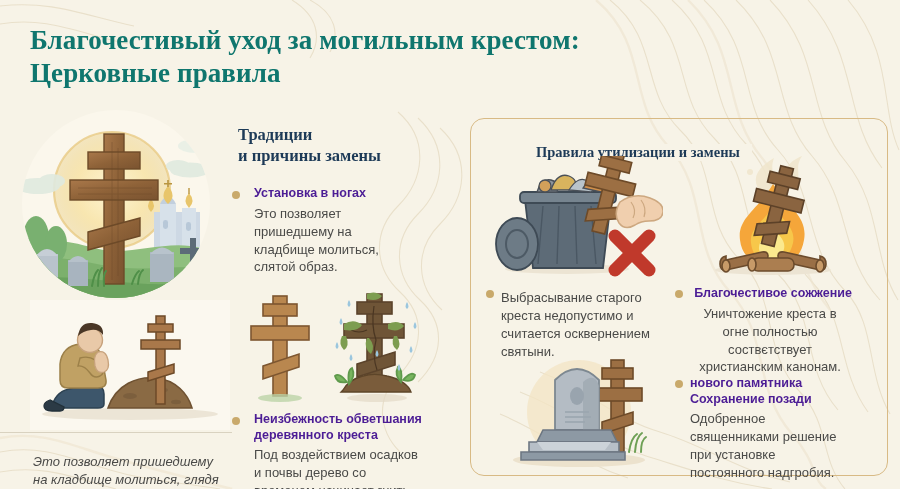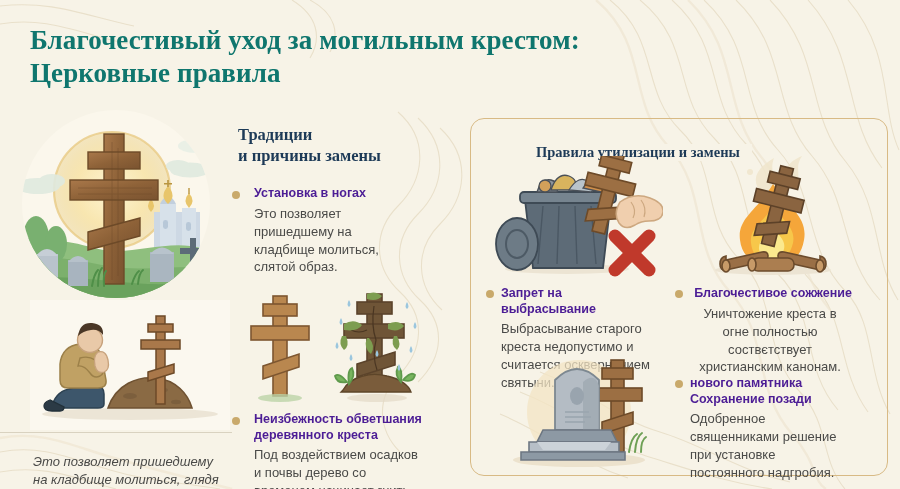--- a/index.html
+++ b/index.html
@@ -385,21 +385,20 @@
       <path d="M136 104 L100 96 q-6 -1 -6 4 q0 5 6 6 l36 8 q6 1 6 -6 q0 -7 -6 -8z" fill="#9a6f46"></path>
       <rect x="68" y="102" width="42" height="13" rx="6" fill="#ab7e50"></rect>
       <ellipse cx="68" cy="108.5" rx="4" ry="6.5" fill="#c79a68"></ellipse>
       <ellipse cx="42" cy="110" rx="4" ry="6" fill="#c79a68"></ellipse>
       <ellipse cx="136" cy="110" rx="4" ry="6" fill="#c79a68"></ellipse>
     </g>
   </svg>
 
   <div class="blk" style="left:495px; top:286px; width:165px;">
     <span class="dot" style="left:-9px; top:4px;"></span>
-    <div class="b-title" style="padding-left:6px;">Запрет на выбрасывание</div>
     <div class="b-body" style="padding-left:6px; width:158px; margin-top:3px;">Выбрасывание старого креста недопустимо и считается осквернением святыни.</div>
   </div>
 
   <div class="blk" style="left:684px; top:286px; width:172px;text-align:center;">
     <span class="dot" style="left:-9px; top:4px;"></span>
     <div class="b-title" style="padding-left:6px;">Благочестивое сожжение</div>
     <div class="b-body" style="padding-left:6px; width:166px; margin-top:3px;">Уничтожение креста в огне полностью соствєтствует христианским канонам.</div>
   </div>
 
   <svg class="art" style="left:487px; top:356px;" width="176" height="118" viewBox="0 0 176 118">

